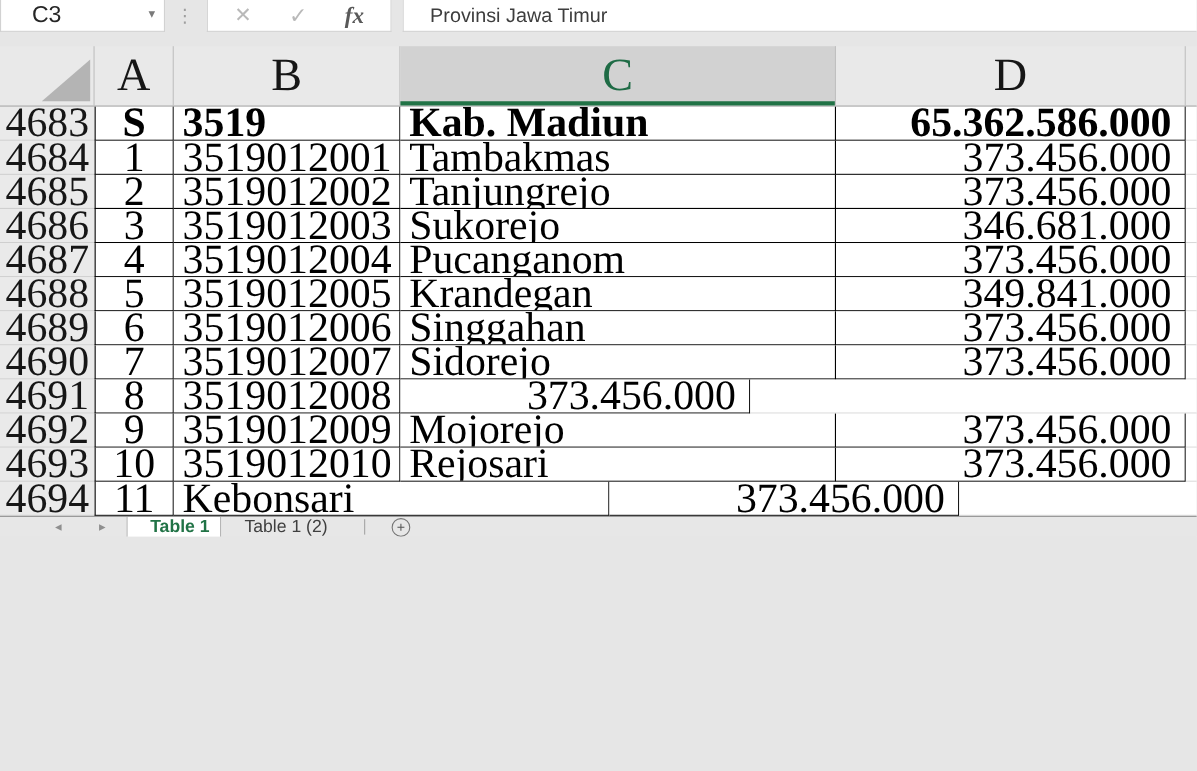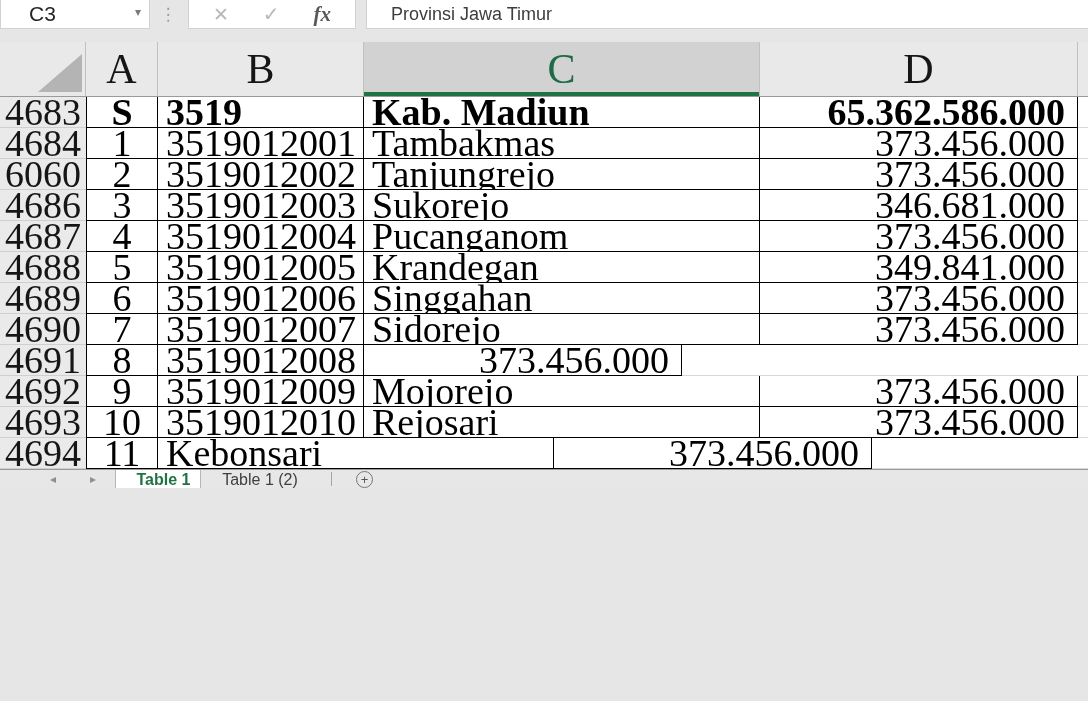--- a/index.html
+++ b/index.html
@@ -105,21 +105,21 @@
   <div class="row">
     <div class="rn">4684</div>
     <div class="cell ca">1</div>
     <div class="cell cb">3519012001</div>
     <div class="cell cc">Tambakmas</div>
     <div class="cell cd">373.456.000</div>
     <div class="cell ce"></div>
   </div>
 
   <div class="row">
-    <div class="rn">6060</div>
+    <div class="rn">4685</div>
     <div class="cell ca">2</div>
     <div class="cell cb">3519012002</div>
     <div class="cell cc">Tanjungrejo</div>
     <div class="cell cd">373.456.000</div>
     <div class="cell ce"></div>
   </div>
 
   <div class="row">
     <div class="rn">4686</div>
     <div class="cell ca">3</div>

